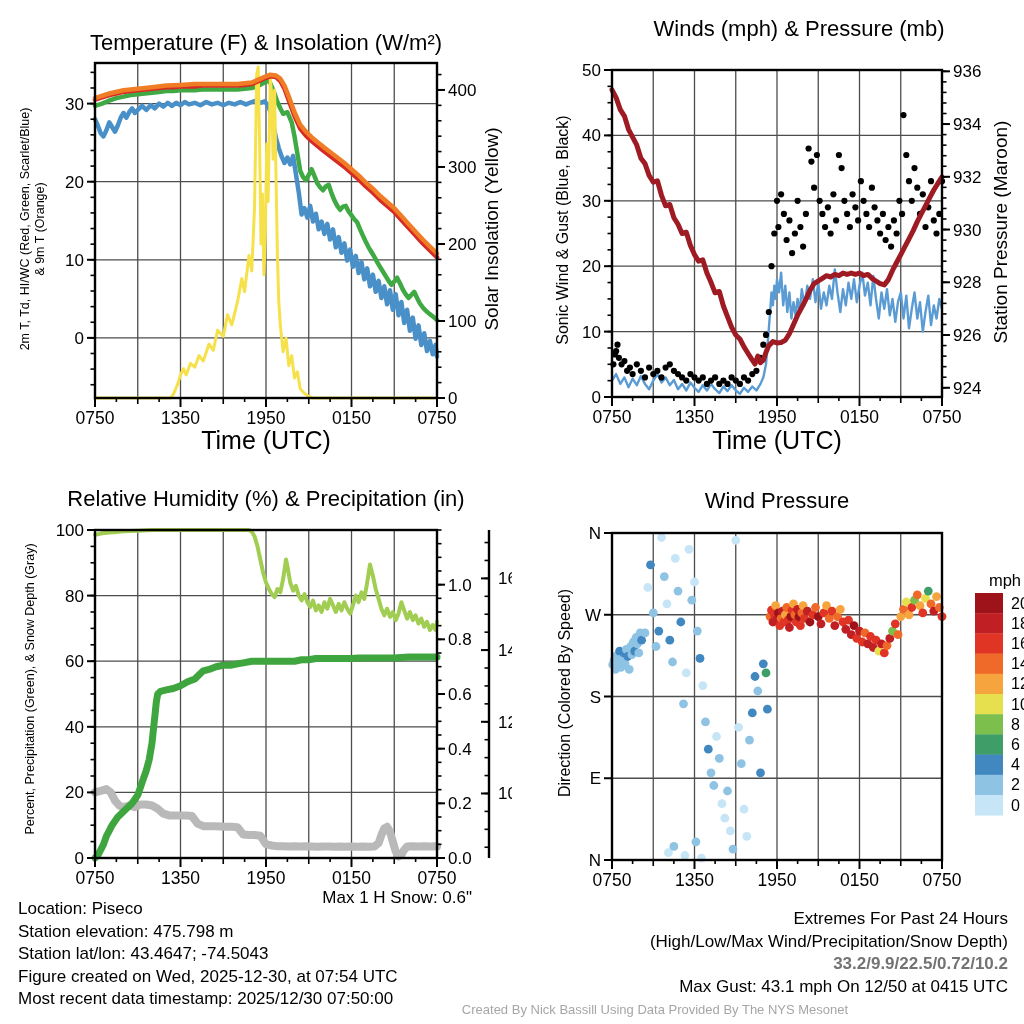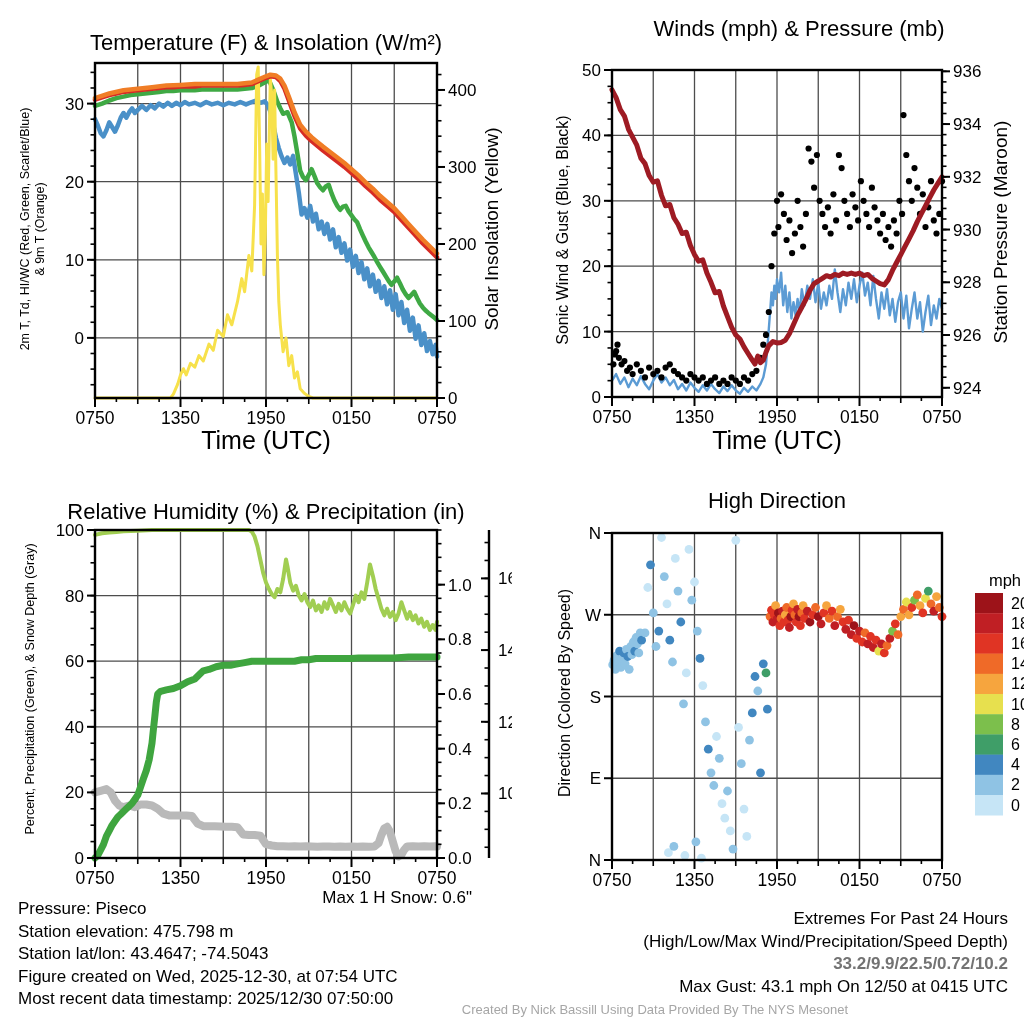--- a/index.html
+++ b/index.html
@@ -14,22 +14,22 @@
   #credit{position:absolute;left:305px;top:1002px;width:700px;text-align:center;font-size:13px;color:#a6a6a6;}
   #snow-note{position:absolute;left:250px;top:888px;width:222px;text-align:right;font-size:17px;color:#000;}
 </style>
 </head>
 <body>
 
 <div id="page">
 
   <div class="chart-title" style="left:66px;top:30px;width:400px;">Temperature (F) &amp; Insolation (W/m²)</div>
   <div class="chart-title" style="left:599px;top:16px;width:400px;">Winds (mph) &amp; Pressure (mb)</div>
-  <div class="chart-title" style="left:16px;top:499px;width:500px;">Relative Humidity (%) &amp; Precipitation (in)</div>
-  <div class="chart-title" style="left:577px;top:488px;width:400px;">High Direction</div>
+  <div class="chart-title" style="left:16px;top:486px;width:500px;">Relative Humidity (%) &amp; Precipitation (in)</div>
+  <div class="chart-title" style="left:577px;top:488px;width:400px;">Wind Pressure</div>
 
   <div class="rot" style="left:-147px;top:214px;width:360px;font-size:12.5px;line-height:15px;">
     <div>2m T, Td, HI/WC (Red, Green, Scarlet/Blue)</div>
     <div>&amp; 9m T (Orange)</div>
   </div>
   <div class="rot" style="left:342px;top:218px;width:300px;font-size:19px;">Solar Insolation (Yellow)</div>
   <div class="rot" style="left:403px;top:221px;width:320px;font-size:16px;">Sonic Wind &amp; Gust (Blue, Black)</div>
   <div class="rot" style="left:851px;top:221px;width:300px;font-size:19px;">Station Pressure (Maroon)</div>
   <div class="rot" style="left:-150px;top:682px;width:360px;font-size:12.5px;">Percent, Precipitation (Green), &amp; Snow Depth (Gray)</div>
   <div class="rot" style="left:405px;top:684px;width:320px;font-size:16px;">Direction (Colored By Speed)</div>
@@ -712,26 +712,26 @@
       <rect x="975" y="754.6" width="28" height="20.5" fill="#4187c0"></rect>
       <text x="1011" y="770.2" font-size="16" text-anchor="start" fill="#000" font-family="Liberation Sans, sans-serif">4</text>
       <rect x="975" y="774.8" width="28" height="20.5" fill="#8fc3e4"></rect>
       <text x="1011" y="790.4" font-size="16" text-anchor="start" fill="#000" font-family="Liberation Sans, sans-serif">2</text>
       <rect x="975" y="795.0" width="28" height="20.5" fill="#c6e5f6"></rect>
       <text x="1011" y="810.6" font-size="16" text-anchor="start" fill="#000" font-family="Liberation Sans, sans-serif">0</text>
     </svg>
 
   <div id="snow-note">Max 1 H Snow: 0.6"</div>
   <div id="footer-left">
-    <div class="foot-line">Pressure: Piseco</div>
+    <div class="foot-line">Location: Piseco</div>
     <div class="foot-line">Station elevation: 475.798 m</div>
     <div class="foot-line">Station lat/lon: 43.4647; -74.5043</div>
     <div class="foot-line">Figure created on Wed, 2025-12-30, at 07:54 UTC</div>
     <div class="foot-line">Most recent data timestamp: 2025/12/30 07:50:00</div>
   </div>
   <div id="footer-right">
     <div class="foot-line">Extremes For Past 24 Hours</div>
-    <div class="foot-line">(High/Low/Max Wind/Precipitation/Speed Depth)</div>
+    <div class="foot-line">(High/Low/Max Wind/Precipitation/Snow Depth)</div>
     <div class="foot-line" id="extremes-values" style="font-weight: bold; color: #737373;">33.2/9.9/22.5/0.72/10.2</div>
     <div class="foot-line">Max Gust: 43.1 mph On 12/50 at 0415 UTC</div>
   </div>
   <div id="credit">Created By Nick Bassill Using Data Provided By The NYS Mesonet</div>
 </div>
 
 </body></html>

